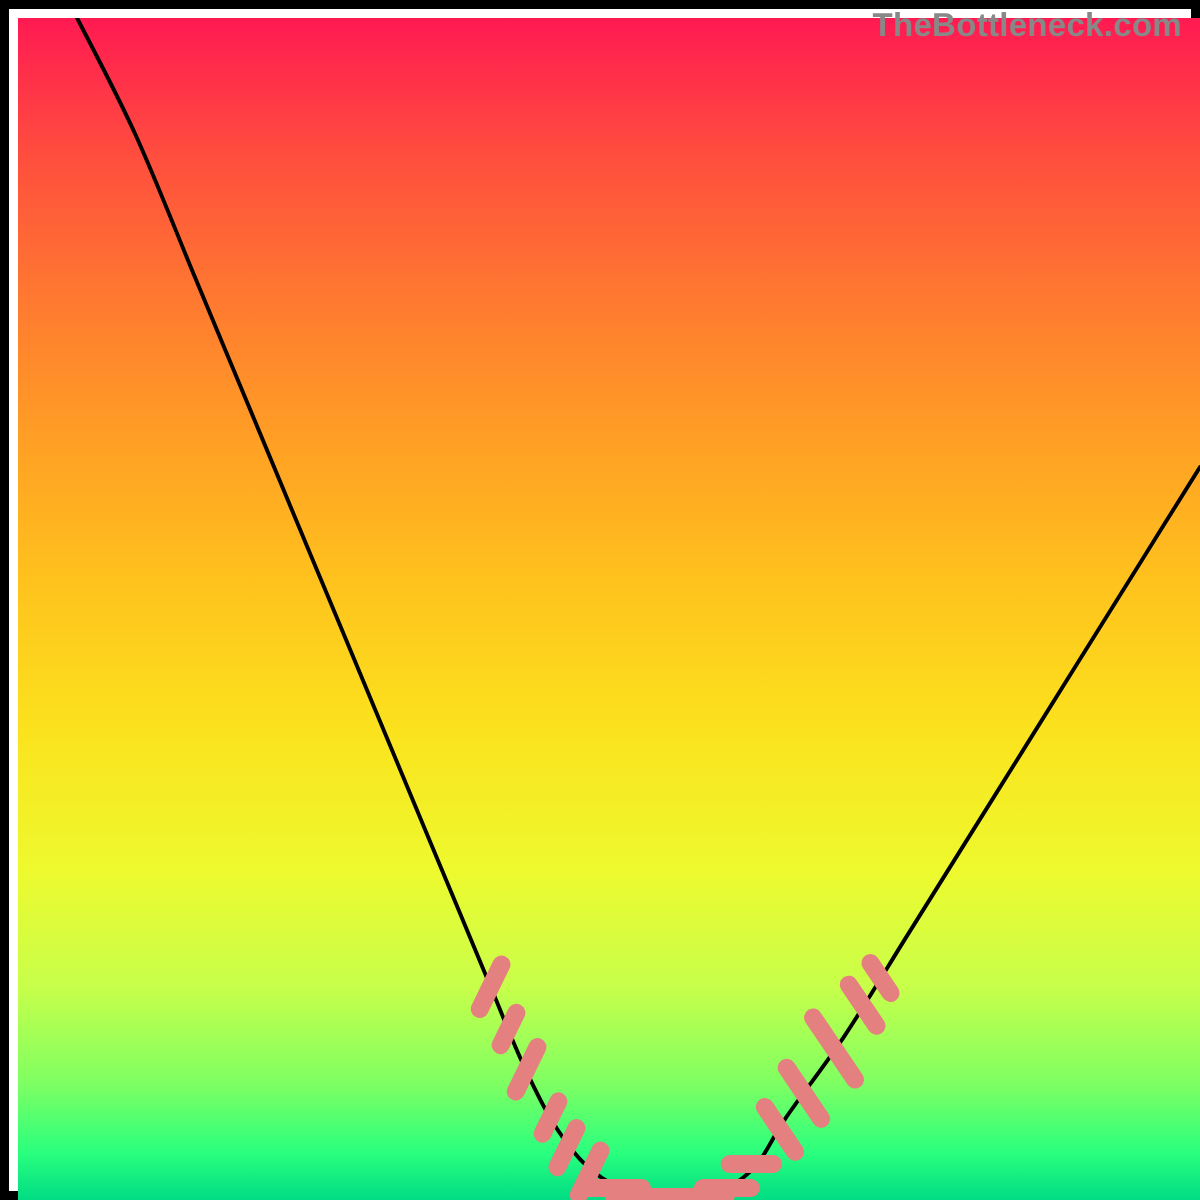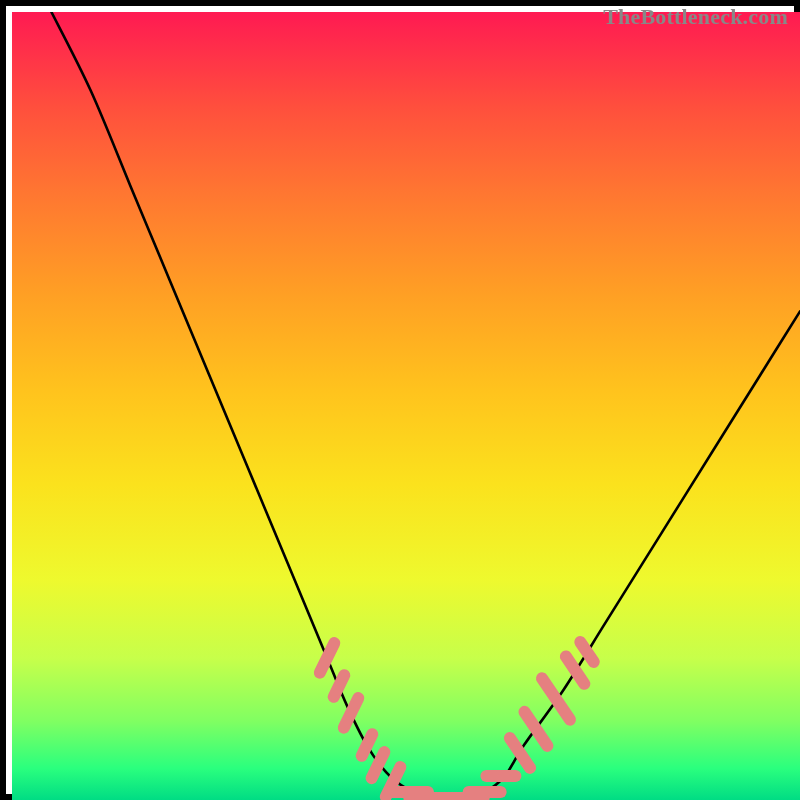--- a/index.html
+++ b/index.html
@@ -38,21 +38,21 @@
     position: absolute;
     left: 0;
     top: 0;
     width: 788px;
     height: 788px;
   }
   .watermark {
     position: absolute;
     top: 4px;
     right: 12px;
-    font-family: Liberation Serif, serif;
+    font-family: Liberation Sans, sans-serif;
     font-size: 22px;
     font-weight: 600;
     color: #888888;
     letter-spacing: 0.2px;
     user-select: none;
     text-align: center;
   }
   .marker {
     position: absolute;
     background: #e58080;

